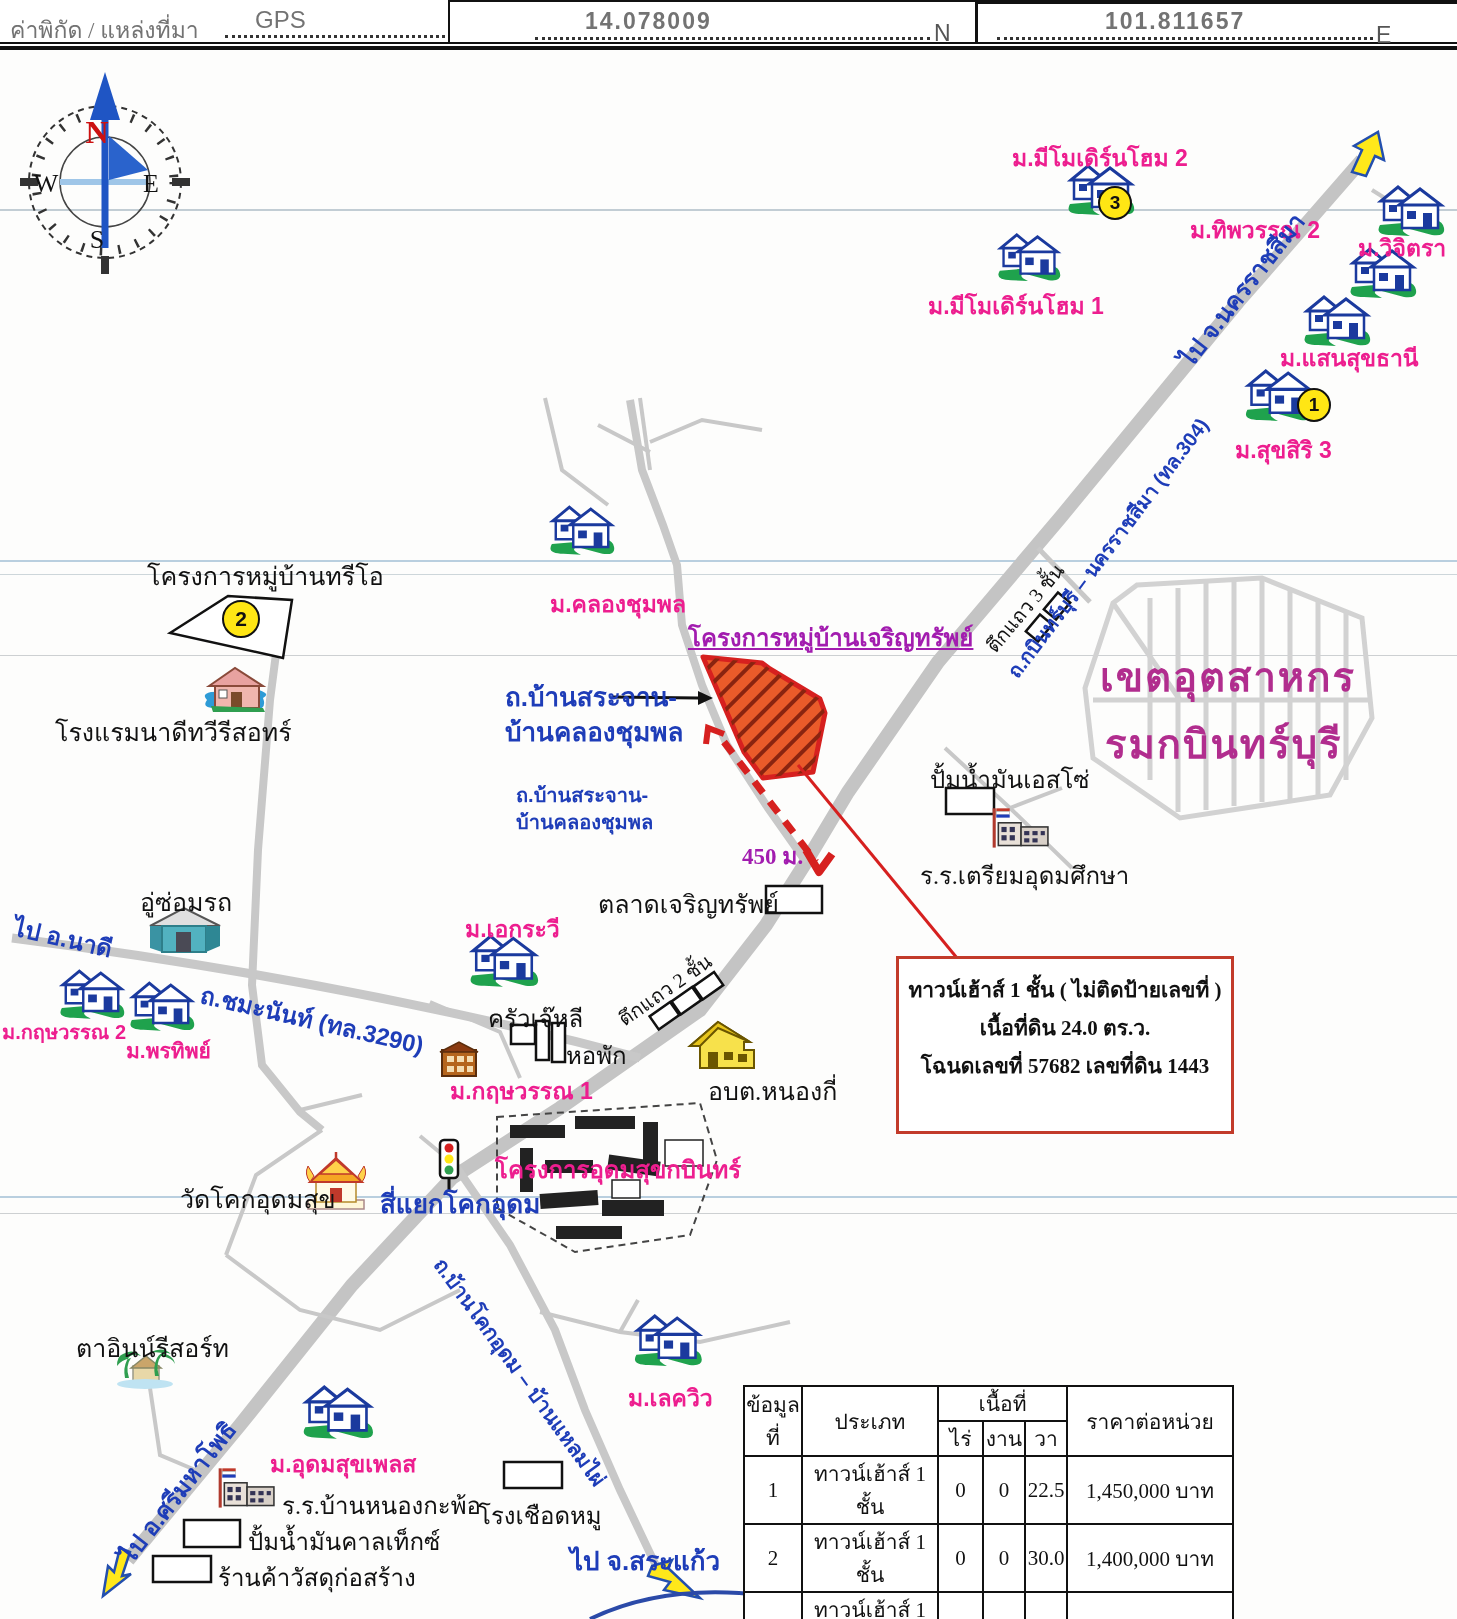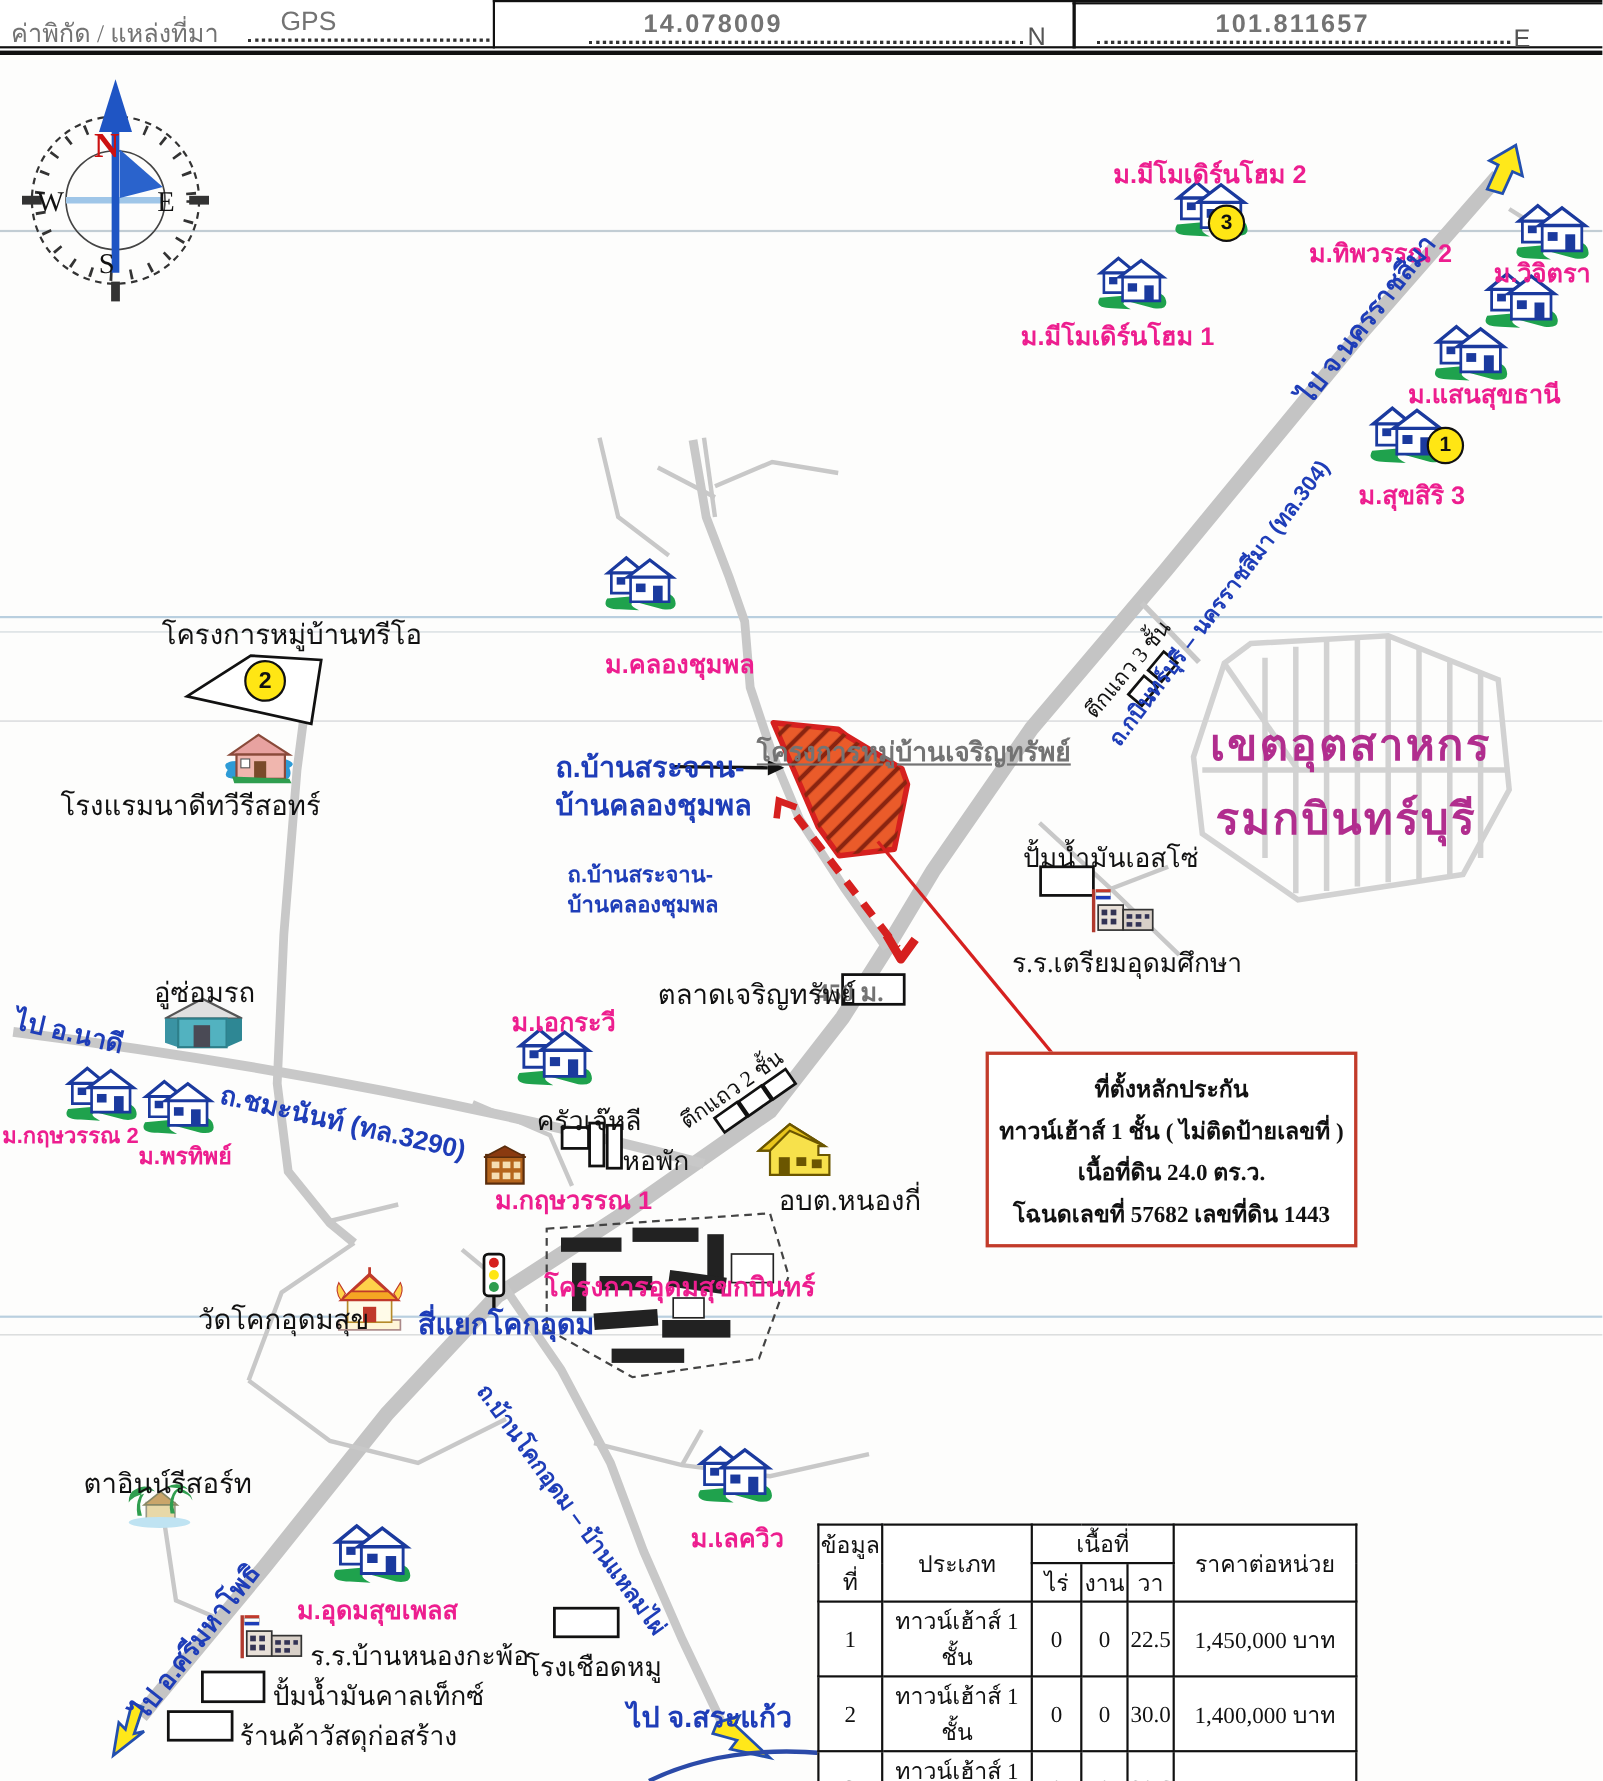--- a/index.html
+++ b/index.html
@@ -4,21 +4,21 @@
 <style>
   html,body{margin:0;padding:0;background:#ffffff;}
   #page{position:relative;width:1457px;height:1619px;background:#fdfdfc;overflow:hidden;
         font-family:"Liberation Serif", serif;}
   svg text{font-family:"Liberation Serif", serif;}
   .abs{position:absolute;}
   .lbl{position:absolute;white-space:nowrap;font-family:"Liberation Sans", sans-serif;font-weight:bold;}
   .pink{color:#ed1e8f;font-size:23px;}
   .blue{color:#1e3db8;font-size:23px;}
   .black{color:#111111;font-size:23px;}
-  .red{color:#737373;font-size:23px;margin-top:46px;}
+  .red{color:#a21caf;font-size:23px;}
   .purple{color:#b12d8e;font-size:40px;letter-spacing:2px;}
   
   #hdr{position:absolute;left:0;top:0;width:1457px;height:50px;background:#fff;}
   #hdr .cellTxt{position:absolute;font-size:23px;color:#737373;font-family:"Liberation Serif", serif;}
   .dots{position:absolute;border-bottom:3px dotted #333;height:1px;}
   .vline{position:absolute;background:#111;}
   .hline{position:absolute;background:#111;}
   
   .numcirc{position:absolute;border-radius:50%;background:#ffe614;border:2.5px solid #111;
            color:#111;font-family:"Liberation Sans", sans-serif;font-weight:bold;
@@ -359,21 +359,20 @@
   <span class="lbl pink" style="left:628px;top:1380px;">ม.เลควิว</span>
   <span class="lbl blue" style="left:178px;top:1492px;transform:translate(-50%,-50%) rotate(-52deg);font-size:24px;">ไป อ.ศรีมหาโพธิ</span>
   <span class="lbl blue" style="left:520px;top:1372px;transform:translate(-50%,-50%) rotate(54deg);font-size:21px;">ถ.บ้านโคกอุดม – บ้านแหลมไผ่</span>
   <span class="lbl blue" style="left:570px;top:1540px;font-size:26px;">ไป จ.สระแก้ว</span>
 
   <div class="numcirc" style="left:1098px;top:186px;width:30px;height:30px;font-size:19px;">3</div>
   <div class="numcirc" style="left:1297px;top:388px;width:30px;height:30px;font-size:19px;">1</div>
   <div class="numcirc" style="left:222px;top:600px;width:34px;height:34px;font-size:21px;">2</div>
 
   <div id="callout">
-    <div>ที่ตั้งหลักประกัน</div>
     <div>ทาวน์เฮ้าส์ 1 ชั้น ( ไม่ติดป้ายเลขที่ )</div>
     <div>เนื้อที่ดิน 24.0 ตร.ว.</div>
     <div>โฉนดเลขที่ 57682 เลขที่ดิน 1443</div>
   </div>
 
   <table id="dtable">
     <colgroup>
         <col style="width:58px">
         <col style="width:136px">
         <col style="width:45px">

